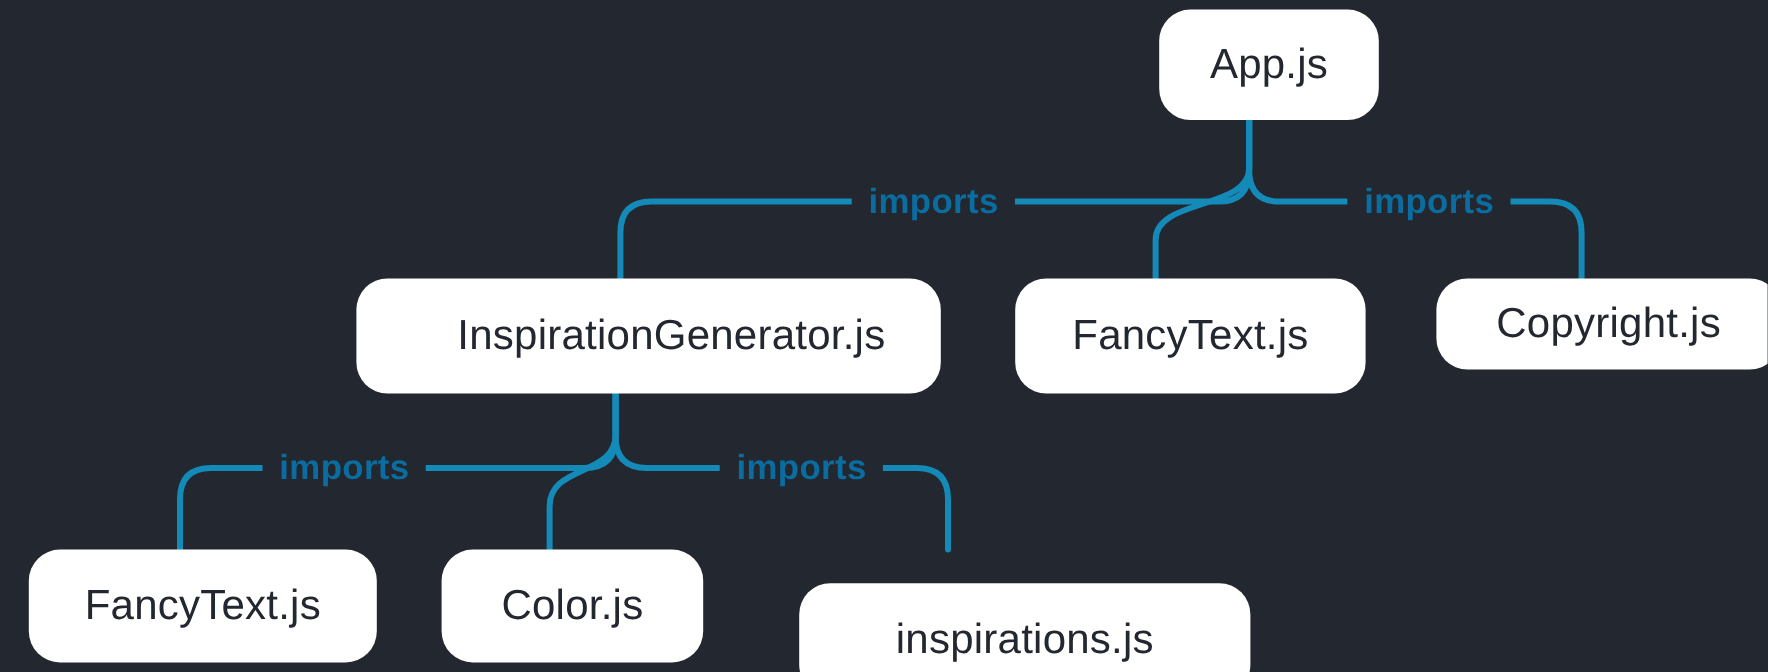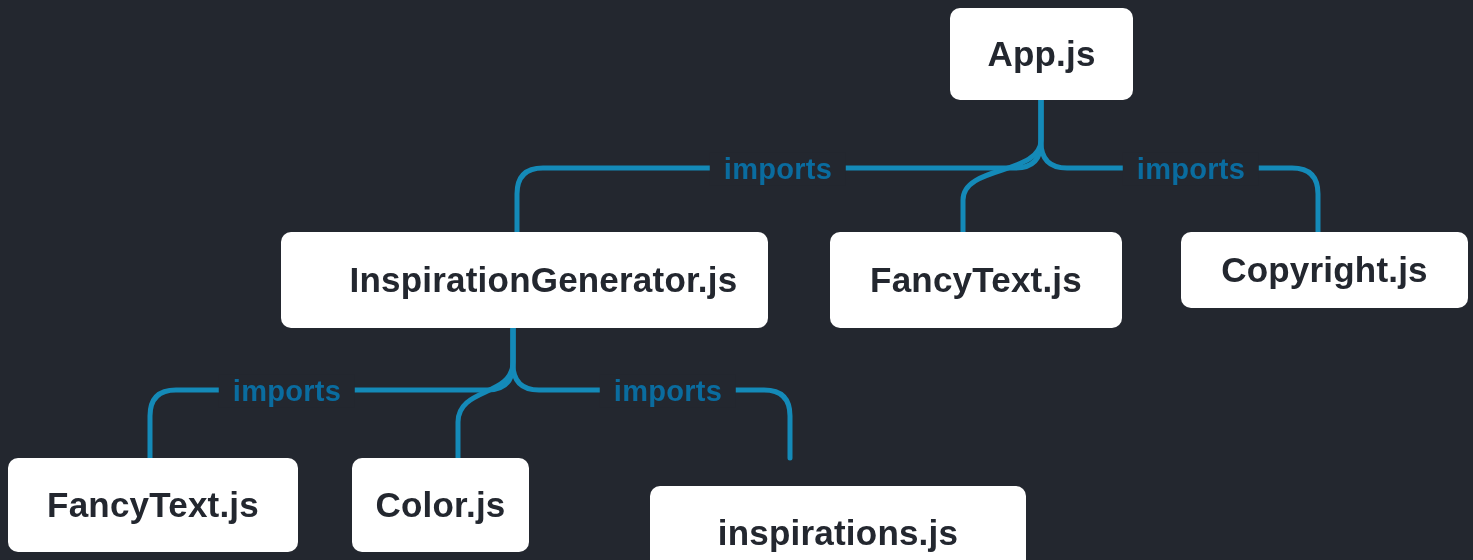--- a/index.html
+++ b/index.html
@@ -33,33 +33,34 @@
     stroke:var(--line);
     stroke-width:5;
     stroke-linecap:round;
   }
   .node{
     position:absolute;
     display:flex;
     align-items:center;
     justify-content:center;
     background:var(--box-bg);
-    border-radius:10px;
+    border-radius:26px;
     color:var(--box-text);
     font-size:35px;
-    font-weight:700;
+    font-weight:400;
     letter-spacing:0.2px;
     white-space:nowrap;
+    margin-left:16px;
   }
   .n-app{left:950px;top:8px;width:183px;height:92px;}
   .n-ig{left:281px;top:232px;width:487px;height:96px;padding-left:38px;}
   .n-ft-top{left:830px;top:232px;width:292px;height:96px;}
   .n-copyright{left:1181px;top:232px;width:287px;height:76px;}
   .n-ft-bottom{left:8px;top:458px;width:290px;height:94px;}
-  .n-color{left:352px;top:458px;width:177px;height:94px;}
+  .n-color{left:352px;top:458px;width:218px;height:94px;}
   .n-inspirations{left:650px;top:486px;width:376px;height:94px;}
   .edge-label{
     position:absolute;
     transform:translate(-50%,-50%);
     background:var(--background);
     color:var(--label);
     font-size:29px;
     font-weight:700;
     padding:0 14px;
     white-space:nowrap;

